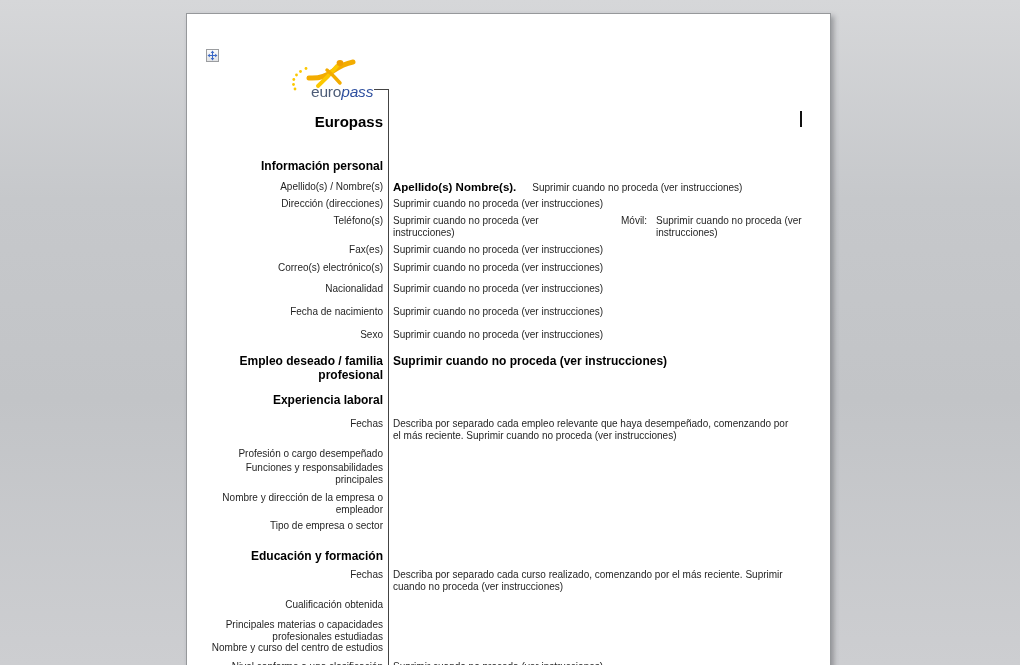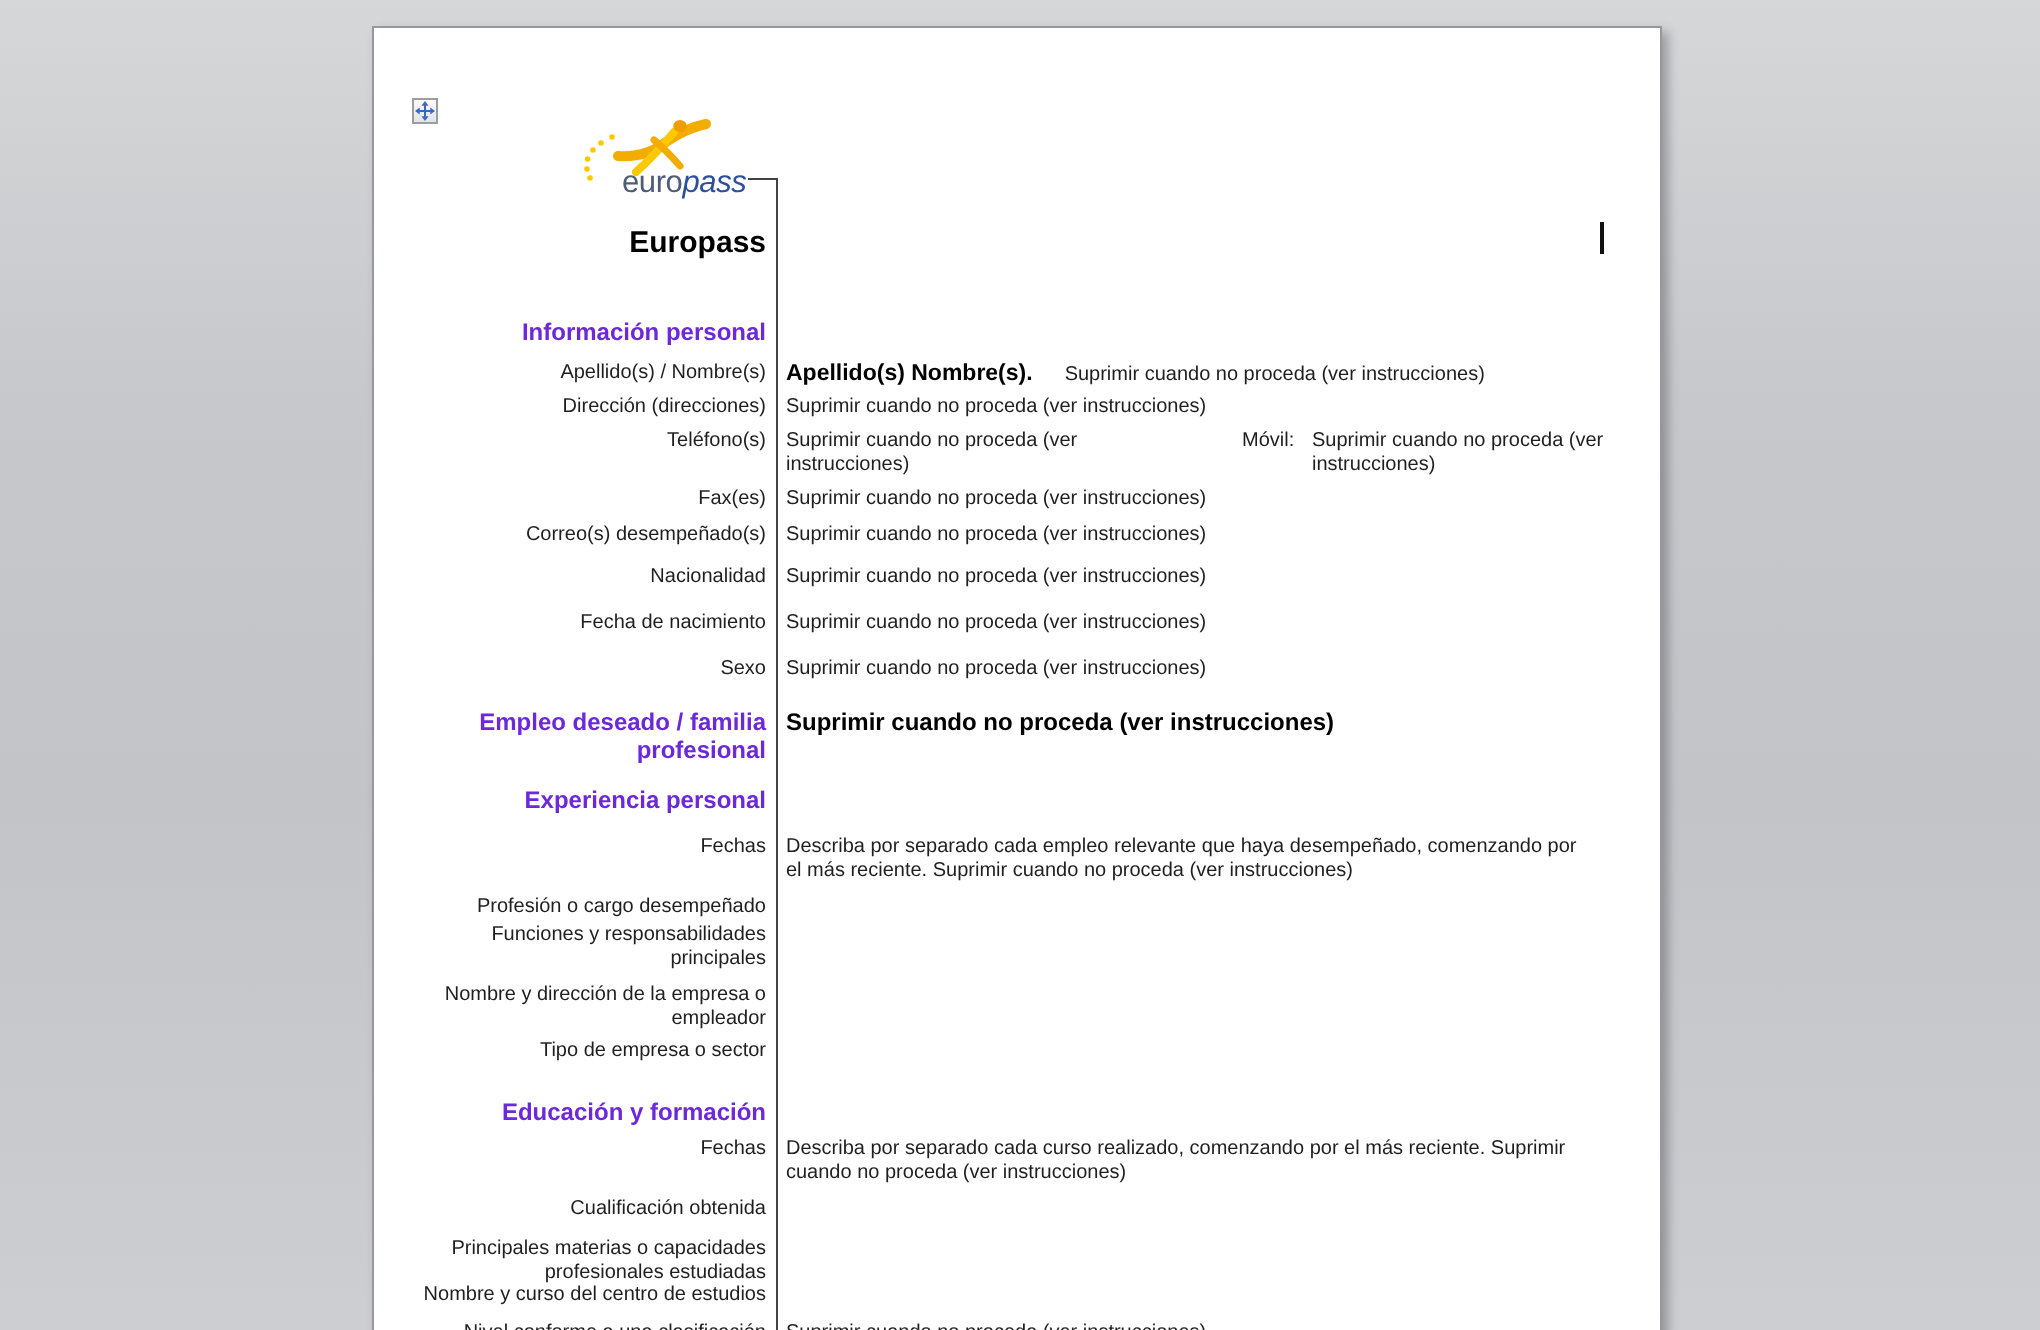--- a/index.html
+++ b/index.html
@@ -16,21 +16,21 @@
   }
   .row { position:absolute; left:0; width:645px; }
   .lbl {
     position:absolute; left:0; top:0; width:196px; text-align:right;
     font-size:10px; line-height:11.5px; color:#1f1f1f;
   }
   .val {
     position:absolute; left:206px; top:0; width:404px;
     font-size:10px; line-height:12px; color:#1f1f1f;
   }
-  .hdr { font-weight:bold; font-size:12px; line-height:14px; color:#6d28d9; }
+  .hdr { font-weight:bold; font-size:12px; line-height:14px; color:#000000; }
   .b115 { font-weight:bold; font-size:11.5px; margin-right:16px; color:#000; }
   .bold12 { font-weight:bold; font-size:12px; line-height:14px; color:#000; }
   .title {
     position:absolute; left:0; top:99px; width:196px; text-align:right;
     font-weight:bold; font-size:15px; line-height:17.5px; color:#000;
   }
   .photo-instr { position:absolute; left:206px; top:99px; width:430px; font-size:11.5px; line-height:14px; }
   .col-rule { position:absolute; left:201px; top:75px; width:1px; height:600px; background:#444; }
   .rule-connector { position:absolute; left:187px; top:75px; width:15px; height:1px; background:#444; }
   .caret { position:absolute; left:613px; top:97px; width:2px; height:16px; background:#111; }
@@ -112,21 +112,21 @@
     <div class="movil-lbl">Móvil:</div>
     <div class="movil-val">Suprimir cuando no proceda (ver instrucciones)</div>
   </div>
 
   <div class="row" style="top:230px">
     <div class="lbl">Fax(es)</div>
     <div class="val">Suprimir cuando no proceda (ver instrucciones)</div>
   </div>
 
   <div class="row" style="top:248px">
-    <div class="lbl">Correo(s) desempeñado(s)</div>
+    <div class="lbl">Correo(s) electrónico(s)</div>
     <div class="val">Suprimir cuando no proceda (ver instrucciones)</div>
   </div>
 
   <div class="row" style="top:269px">
     <div class="lbl">Nacionalidad</div>
     <div class="val">Suprimir cuando no proceda (ver instrucciones)</div>
   </div>
 
   <div class="row" style="top:292px">
     <div class="lbl">Fecha de nacimiento</div>
@@ -137,21 +137,21 @@
     <div class="lbl">Sexo</div>
     <div class="val">Suprimir cuando no proceda (ver instrucciones)</div>
   </div>
 
   <div class="row" style="top:340px">
     <div class="lbl hdr">Empleo deseado / familia profesional</div>
     <div class="val bold12">Suprimir cuando no proceda (ver instrucciones)</div>
   </div>
 
   <div class="row" style="top:379px">
-    <div class="lbl hdr">Experiencia personal</div>
+    <div class="lbl hdr">Experiencia laboral</div>
   </div>
 
   <div class="row" style="top:404px">
     <div class="lbl">Fechas</div>
     <div class="val">Describa por separado cada empleo relevante que haya desempeñado, comenzando por el más reciente. Suprimir cuando no proceda (ver instrucciones)</div>
   </div>
 
   <div class="row" style="top:434px">
     <div class="lbl">Profesión o cargo desempeñado</div>
   </div>

